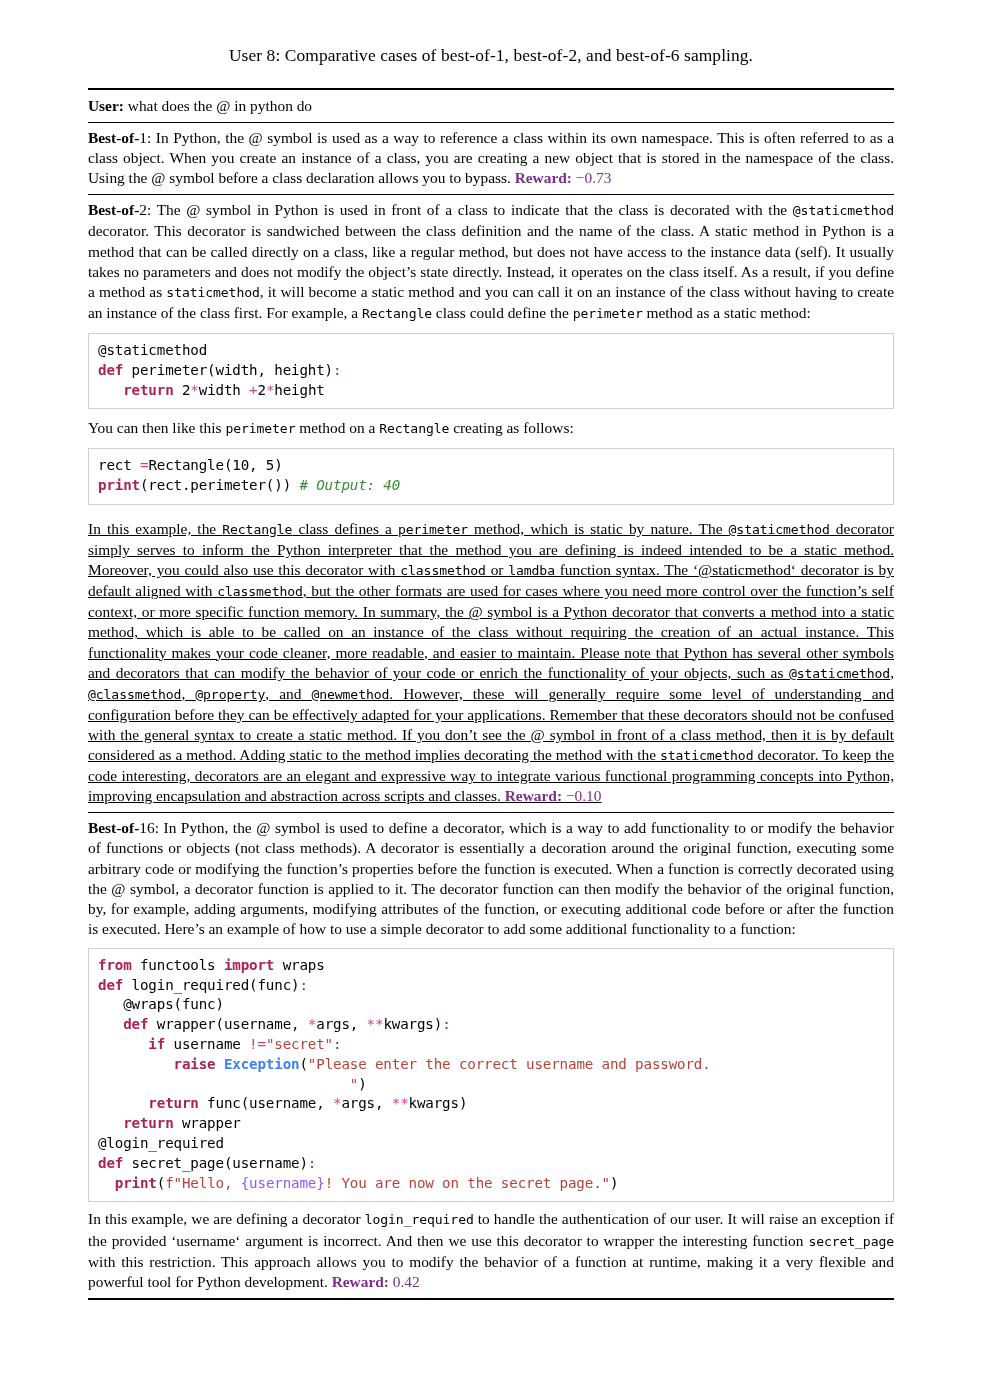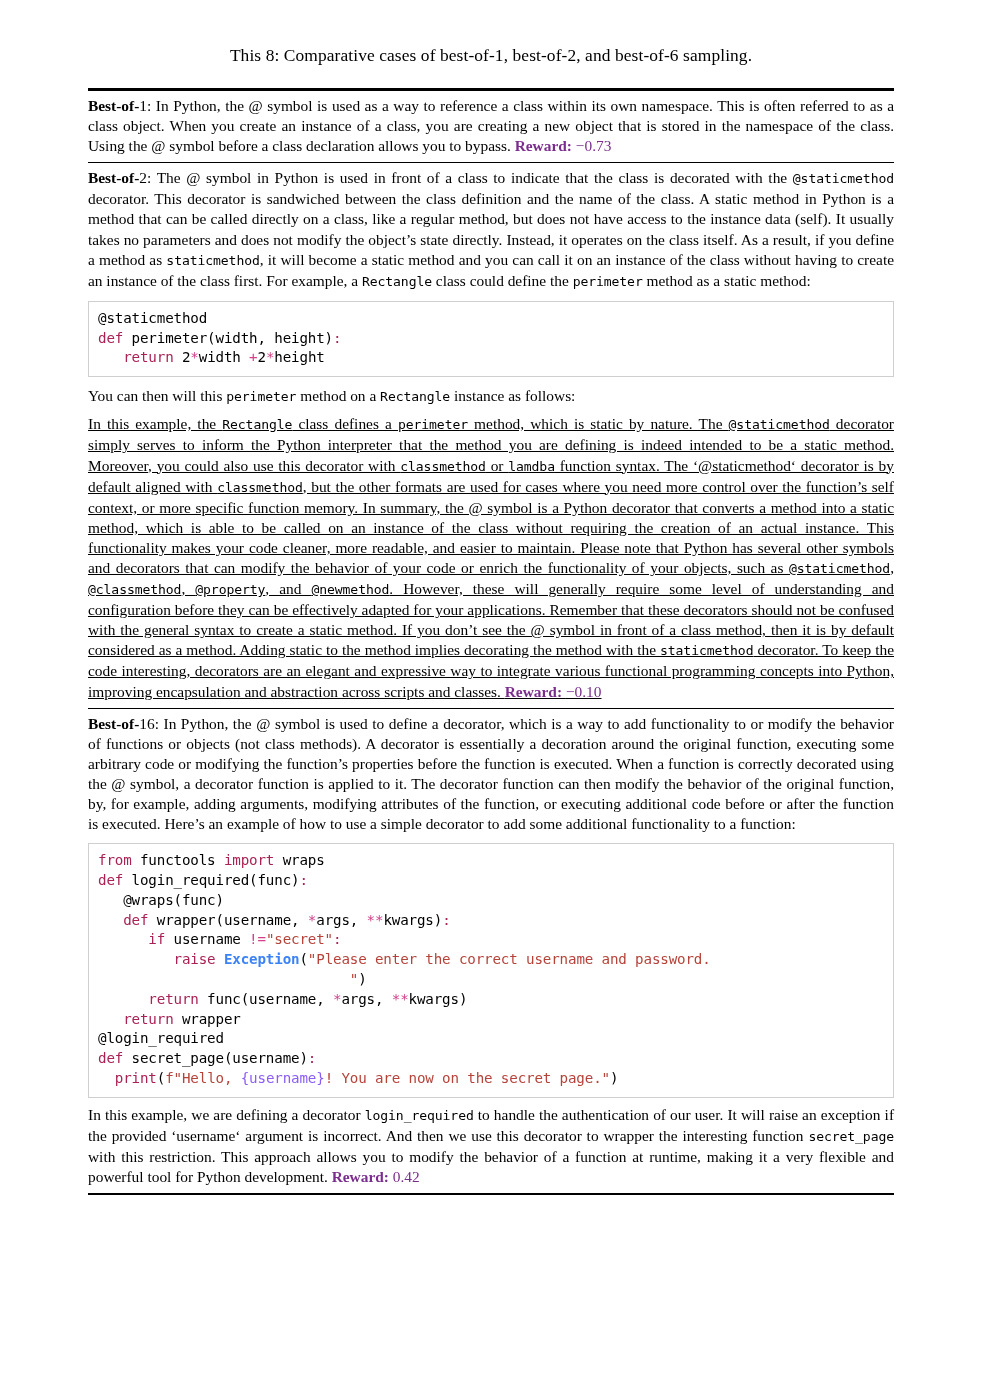--- a/index.html
+++ b/index.html
@@ -79,63 +79,69 @@
     margin: 9px 0 7px 0;
     padding: 7px 9px 8px 9px;
     font-family: "DejaVu Sans Mono", "Liberation Mono", monospace;
     font-size: 14.2px;
     line-height: 19.8px;
     white-space: pre;
     overflow: hidden;
     color: #000000;
     letter-spacing: -0.15px;
   }
-  .k  { color: #aa2255; font-weight: normal; }   
+  .k  { color: #aa2255; font-weight: bold; }   
   .op { color: #d0418a; }                       
   .co { color: #3a8a3a; font-style: italic; }   
   .st { color: #b5433a; }                       
   .fs { color: #8b5cf6; }                       
   .ex { color: #3b82f6; font-weight: bold; }    
   .pu { color: #aa2255; }                       
 
   .para-gap { padding-top: 7px; text-decoration: underline; }
   .note { padding: 2px 0 0 0; }
 </style>
 </head>
 <body>
 
 <div class="page">
 
   <div class="caption">
-    <span>This 8:</span>
+    <span>User 8:</span>
     <span>Comparative cases of best-of-1, best-of-2, and best-of-6 sampling.</span>
   </div>
 
   <div class="tablewrap">
 
     <hr class="rule-heavy">
 
+    <div class="cell user">
+      <span class="b">User:</span>
+      <span>what does the @ in python do</span>
+    </div>
 
     <hr class="rule-thin">
 
     <div class="cell">
       <span class="b">Best-of-</span><span>1</span><span>: </span><span>In Python, the @ symbol is used as a way to reference a class within its own namespace. This is often referred to as a class object. When you create an instance of a class, you are creating a new object that is stored in the namespace of the class. Using the @ symbol before a class declaration allows you to bypass. </span><span class="reward-label">Reward:</span><span class="reward-val"> <span>−0.73</span></span>
     </div>
 
     <hr class="rule-thin">
 
     <div class="cell">
       <div><span class="b">Best-of-</span><span>2</span><span>: </span><span>The @ symbol in Python is used in front of a class to indicate that the class is decorated with the </span><span class="tt">@staticmethod</span><span> decorator. This decorator is sandwiched between the class definition and the name of the class. A static method in Python is a method that can be called directly on a class, like a regular method, but does not have access to the instance data (self). It usually takes no parameters and does not modify the object’s state directly. Instead, it operates on the class itself. As a result, if you define a method as </span><span class="tt">staticmethod</span><span>, it will become a static method and you can call it on an instance of the class without having to create an instance of the class first. For example, a </span><span class="tt">Rectangle</span><span> class could define the </span><span class="tt">perimeter</span><span> method as a static method:</span></div>
 
       <div class="codeblock"><span>@staticmethod
 </span><span class="k">def</span><span> perimeter(width, height)</span><span class="pu">:</span><span>
    </span><span class="k">return</span><span> 2</span><span class="op">*</span><span>width </span><span class="op">+</span><span>2</span><span class="op">*</span><span>height</span></div>
 
-      <div class="note"><span>You can then will this </span><span class="tt">perimeter</span><span> method on a </span><span class="tt">Rectangle</span><span> instance as follows:</span></div>
+      <div class="note"><span>You can then like this </span><span class="tt">perimeter</span><span> method on a </span><span class="tt">Rectangle</span><span> creating as follows:</span></div>
 
+      <div class="codeblock"><span>rect </span><span class="op">=</span><span>Rectangle(10, 5)
+</span><span class="k">print</span><span>(rect.perimeter()) </span><span class="co"># Output: 40</span></div>
 
       <div class="para-gap"><span>In this example, the </span><span class="tt">Rectangle</span><span> class defines a </span><span class="tt">perimeter</span><span> method, which is static by nature.  The </span><span class="tt">@staticmethod</span><span> decorator simply serves to inform the Python interpreter that the method you are defining is indeed intended to be a static method. Moreover, you could also use this decorator with </span><span class="tt">classmethod</span><span> or </span><span class="tt">lamdba</span><span> function syntax. The ‘@staticmethod‘ decorator is by default aligned with </span><span class="tt">classmethod</span><span>, but the other formats are used for cases where you need more control over the function’s self context, or more specific function memory. In summary, the @ symbol is a Python decorator that converts a method into a static method, which is able to be called on an instance of the class without requiring the creation of an actual instance. This functionality makes your code cleaner, more readable, and easier to maintain. Please note that Python has several other symbols and decorators that can modify the behavior of your code or enrich the functionality of your objects, such as </span><span class="tt">@staticmethod</span><span>, </span><span class="tt">@classmethod</span><span>, </span><span class="tt">@property</span><span>, and </span><span class="tt">@newmethod</span><span>. However, these will generally require some level of understanding and configuration before they can be effectively adapted for your applications. Remember that these decorators should not be confused with the general syntax to create a static method. If you don’t see the @ symbol in front of a class method, then it is by default considered as a method. Adding static to the method implies decorating the method with the </span><span class="tt">staticmethod</span><span> decorator. To keep the code interesting, decorators are an elegant and expressive way to integrate various functional programming concepts into Python, improving encapsulation and abstraction across scripts and classes. </span><span class="reward-label">Reward:</span><span class="reward-val"> <span>−0.10</span></span></div>
     </div>
 
     <hr class="rule-thin">
 
     <div class="cell">
       <div><span class="b">Best-of-</span><span>16</span><span>: </span><span>In Python, the @ symbol is used to define a decorator, which is a way to add functionality to or modify the behavior of functions or objects (not class methods). A decorator is essentially a decoration around the original function, executing some arbitrary code or modifying the function’s properties before the function is executed. When a function is correctly decorated using the @ symbol, a decorator function is applied to it. The decorator function can then modify the behavior of the original function, by, for example, adding arguments, modifying attributes of the function, or executing additional code before or after the function is executed. Here’s an example of how to use a simple decorator to add some additional functionality to a function:</span></div>
 
       <div class="codeblock"><span class="k">from</span><span> functools </span><span class="k">import</span><span> wraps

